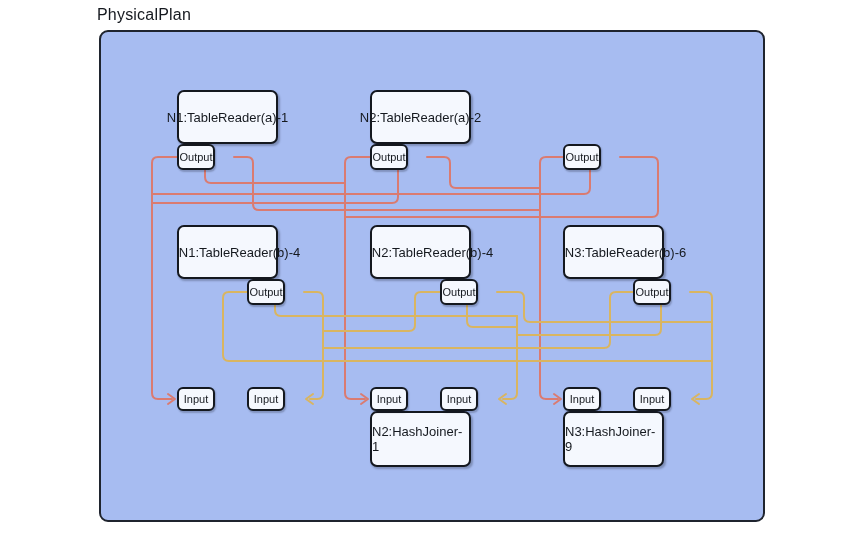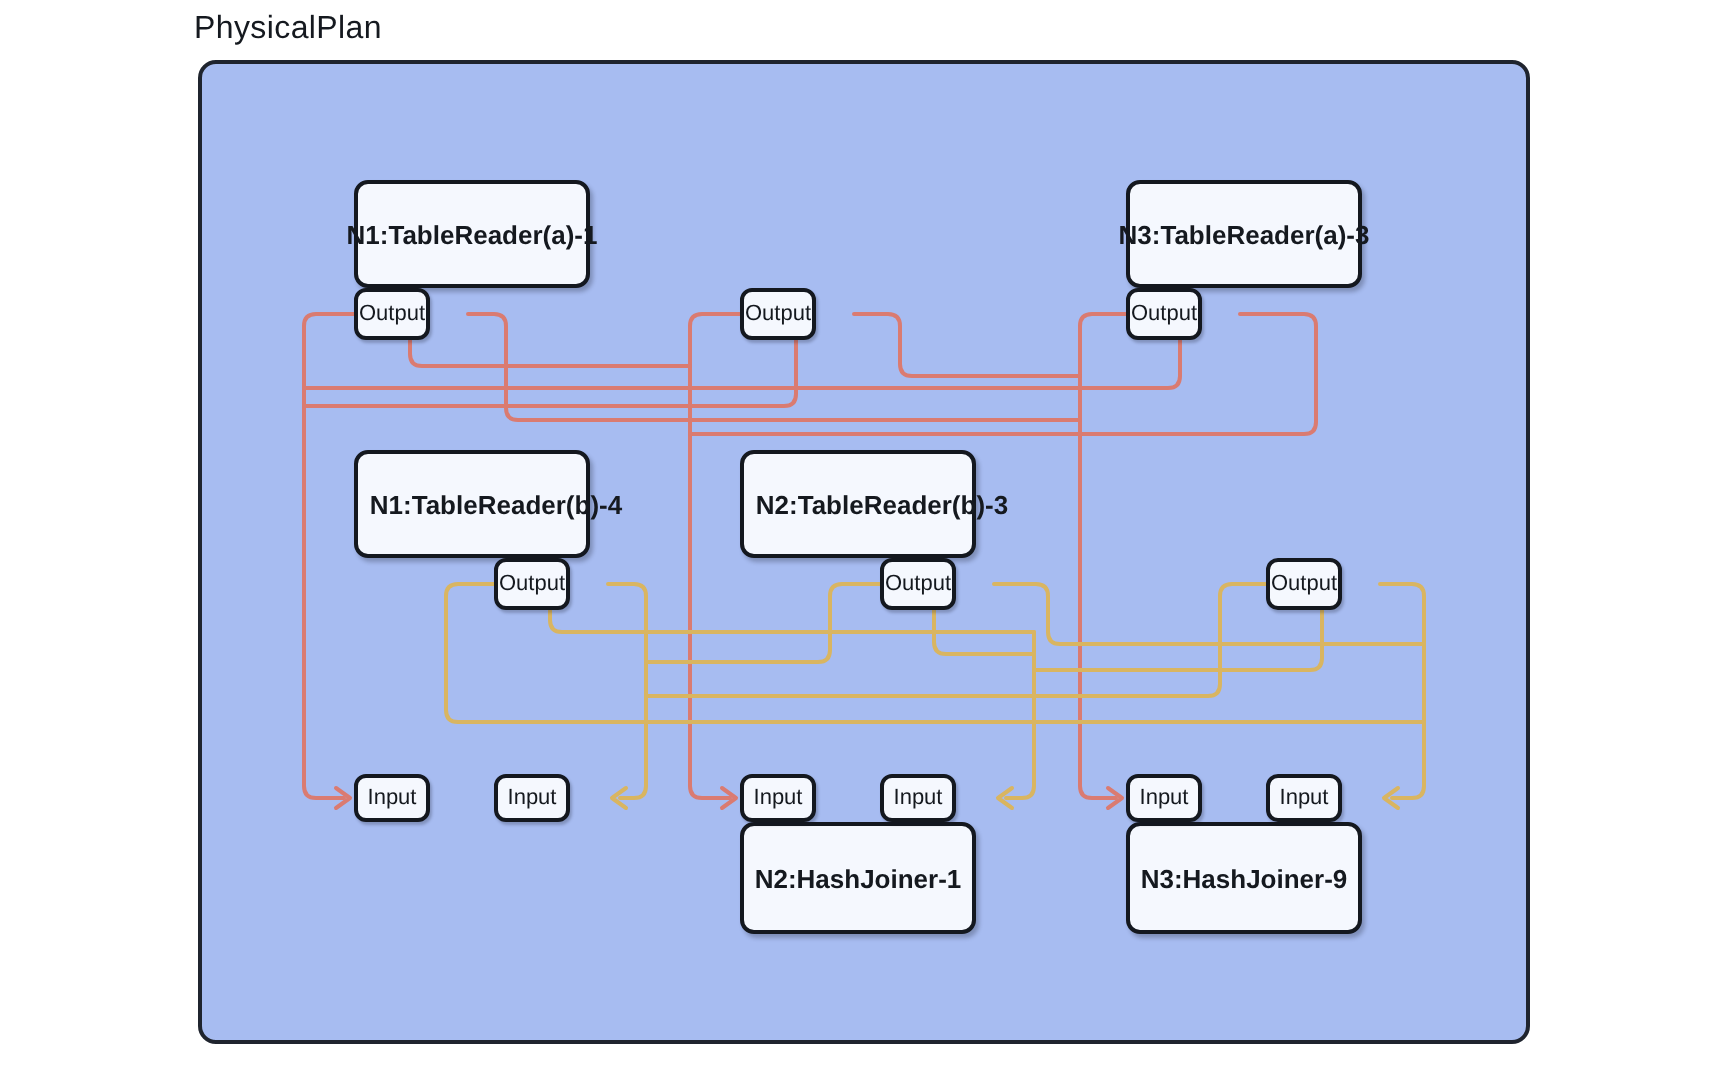--- a/index.html
+++ b/index.html
@@ -52,21 +52,21 @@
     background:var(--node-fill);
     border:2px solid var(--node-border);
     border-radius:6px;
     display:flex;align-items:center;justify-content:center;
     font-size:11px;
     z-index:4;
     box-shadow:1px 1.5px 1.5px rgba(21,25,38,.25);
   }
   .port.out{height:26px;}
   .port.in{height:24px;}
-  .box{width:118px;height:54px;font-weight:bold;}
+  .box{width:101px;height:54px;}
   .box.joiner{height:56px;}
   
   .c1{left:177px;} .c2{left:370px;} .c3{left:563px;}
   .c1r{left:247px;} .c2r{left:440px;} .c3r{left:633px;}
   
   .rowA{top:90px;}  .rowA-port{top:144px;}
   .rowB{top:225px;padding-left:24px;} .rowB-port{top:279px;}
   .rowJ{top:411px;} .rowJ-port{top:387px;}
 </style>
 </head>
@@ -112,45 +112,48 @@
     </g>
   </svg>
 
   <div class="node box c1 rowA">
     <span>N1:TableReader(a)-1</span>
   </div>
   <div class="port out c1 rowA-port">
     <span>Output</span>
   </div>
 
+  <div class="node box c2 rowA">
+    <span>N2:TableReader(a)-2</span>
+  </div>
   <div class="port out c2 rowA-port">
     <span>Output</span>
   </div>
 
-  <div class="node box c3 rowA">
-    <span>N3:TableReader(a)-3</span>
-  </div>
   <div class="port out c3 rowA-port">
     <span>Output</span>
   </div>
 
   <div class="node box c1 rowB">
     <span>N1:TableReader(b)-4</span>
   </div>
   <div class="port out c1r rowB-port">
     <span>Output</span>
   </div>
 
   <div class="node box c2 rowB">
-    <span>N2:TableReader(b)-3</span>
+    <span>N2:TableReader(b)-4</span>
   </div>
   <div class="port out c2r rowB-port">
     <span>Output</span>
   </div>
 
+  <div class="node box c3 rowB">
+    <span>N3:TableReader(b)-6</span>
+  </div>
   <div class="port out c3r rowB-port">
     <span>Output</span>
   </div>
 
   <div class="port in c1 rowJ-port">
     <span>Input</span>
   </div>
   <div class="port in c1r rowJ-port">
     <span>Input</span>
   </div>

